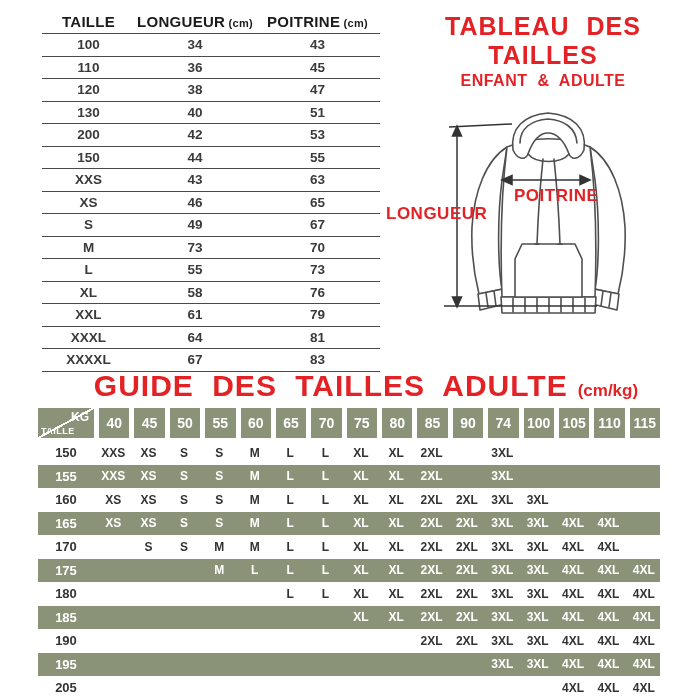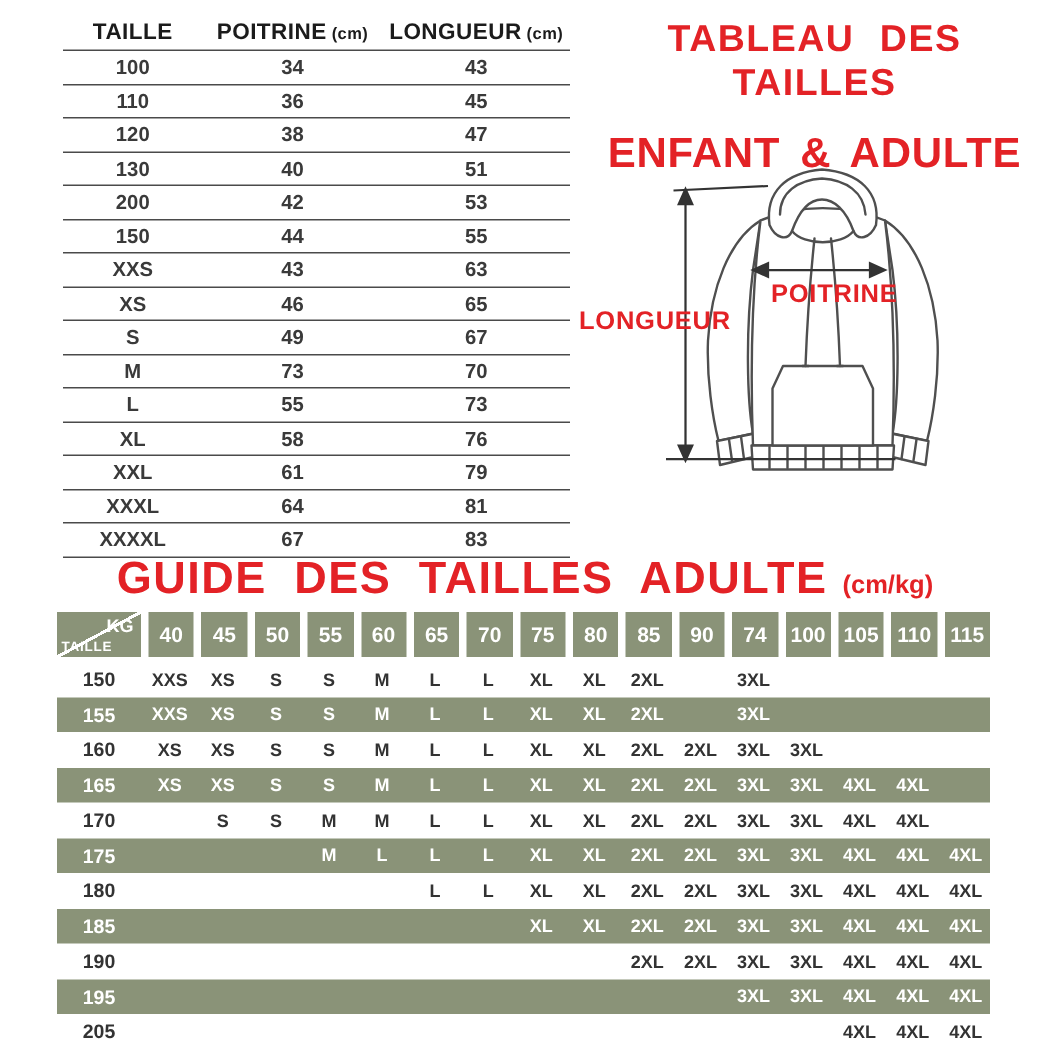--- a/index.html
+++ b/index.html
@@ -15,30 +15,30 @@
           height:21.5px;border-bottom:1px solid #4a4a4a;}
   .st-row.st-header{height:23px;}
   .st-cell{text-align:center;font-weight:bold;font-size:13.5px;color:#3a3a3a;}
   .st-header .st-cell{font-size:15px;color:#1b1b1b;letter-spacing:.3px;}
   .st-unit{font-size:11px;}
 
   
   .title-block{position:absolute;left:386px;top:12px;width:314px;text-align:center;
                color:var(--red);font-weight:bold;line-height:1.15;}
   .title-line1{font-size:25px;letter-spacing:1px;word-spacing:9px;}
-  .title-line2{font-size:28px;word-spacing:5px;margin-top:16px;letter-spacing:.5px;}
+  .title-line2{font-size:16px;word-spacing:5px;margin-top:2px;letter-spacing:.5px;}
 
   
   .hoodie{position:absolute;left:385px;top:92px;width:315px;height:250px;}
   .measure-label{position:absolute;color:var(--red);font-weight:bold;font-size:17px;letter-spacing:.5px;}
   .label-longueur{left:386px;top:204px;}
   .label-poitrine{left:514px;top:186px;}
 
   
-  .guide-title{position:absolute;top:369px;left:40px;width:620px;display:flex;
+  .guide-title{position:absolute;top:369px;left:56px;width:620px;display:flex;
                justify-content:center;align-items:baseline;gap:10px;color:var(--red);font-weight:bold;}
   .gt-main{font-size:30px;letter-spacing:1px;word-spacing:9px;}
   .gt-unit{font-size:17px;}
 
   
   .guide-table{position:absolute;left:38px;top:408px;width:622px;}
   .g-header{display:flex;gap:5px;height:30px;}
   .g-corner{width:56px;flex:0 0 56px;position:relative;background:var(--green);color:#fff;
     background-image:linear-gradient(to bottom right,
       transparent calc(50% - 1px),#fff calc(50% - 1px),
@@ -52,22 +52,22 @@
   .g-row.alt{background:var(--green);color:#fff;justify-content:flex-end;}
   .g-label{width:56px;flex:0 0 56px;text-align:center;font-weight:bold;font-size:13px;}
   .g-cell{flex:1;text-align:center;font-weight:bold;font-size:12px;}
 </style>
 </head>
 <body style="--red: #e32226; --green: #8a9378;">
 
 <div class="size-table">
     <div class="st-row st-header">
       <div class="st-cell">TAILLE</div>
+      <div class="st-cell">LONGUEUR<span class="st-unit"> (cm)</span></div>
       <div class="st-cell">POITRINE<span class="st-unit"> (cm)</span></div>
-      <div class="st-cell">LONGUEUR<span class="st-unit"> (cm)</span></div>
     </div>
     <div class="st-row">
       <div class="st-cell">100</div>
       <div class="st-cell">34</div>
       <div class="st-cell">43</div>
     </div>
     <div class="st-row">
       <div class="st-cell">110</div>
       <div class="st-cell">36</div>
       <div class="st-cell">45</div>

